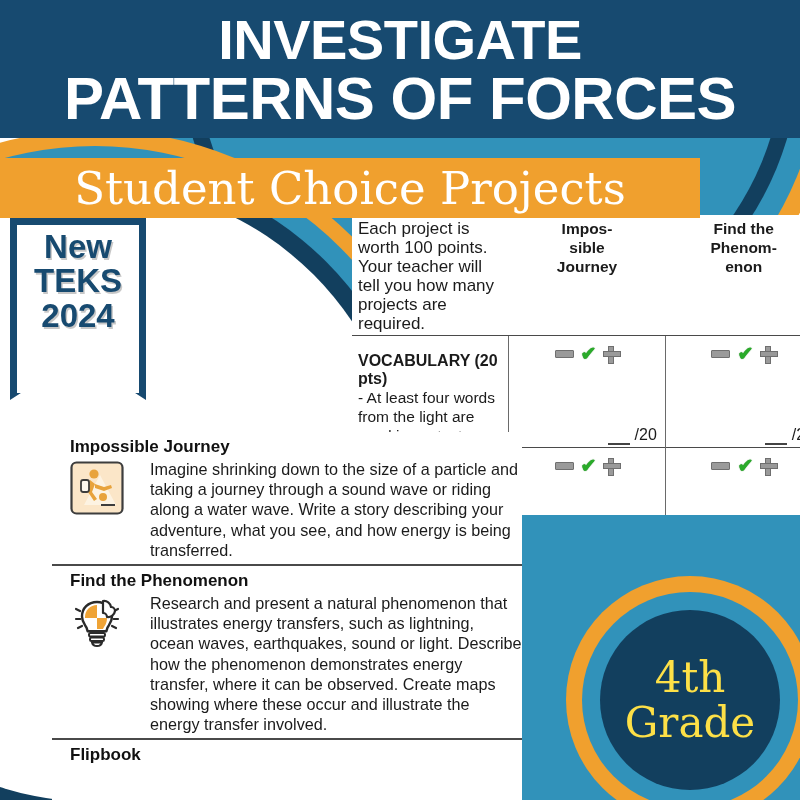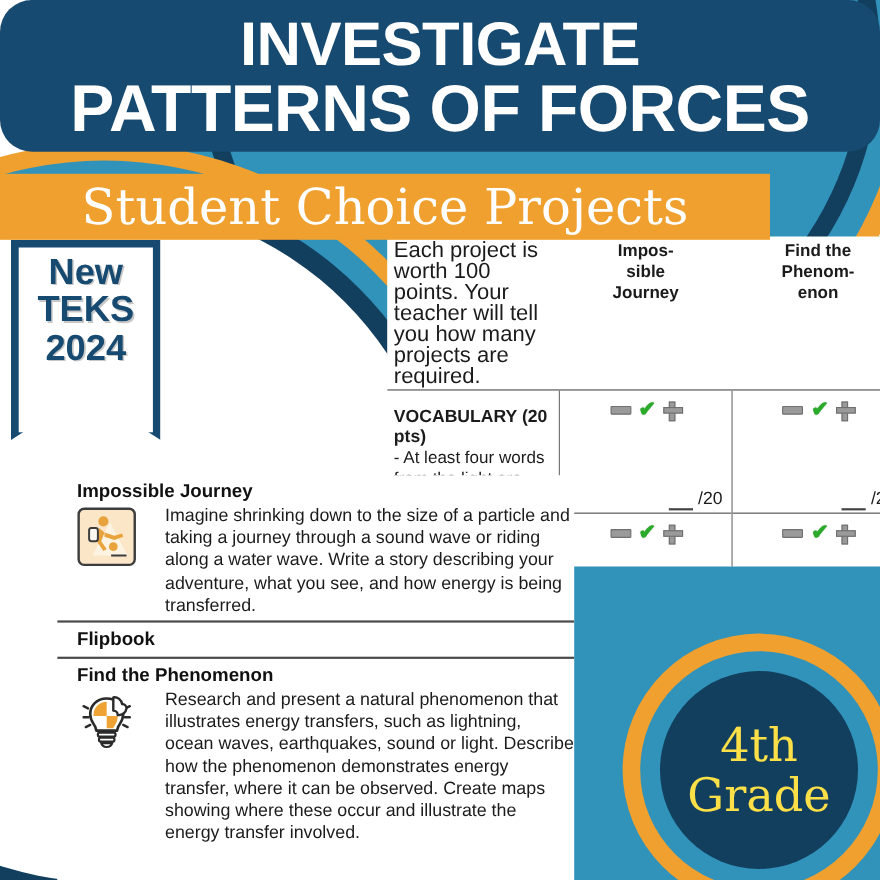--- a/index.html
+++ b/index.html
@@ -30,21 +30,21 @@
   .ring-o3{left:566px;top:576px;width:248px;height:248px;background:#f0a02e;}
   .ring-t4{left:582px;top:592px;width:216px;height:216px;background:#3192ba;}
 
   
   .doc{position:absolute;background:#ffffff;overflow:hidden;}
 
   
   .doc-rubric{left:352px;top:215px;width:470px;height:300px;}
   .rubric-tbl{width:470px;border-collapse:collapse;table-layout:fixed;}
   .rubric-tbl td{vertical-align:top;padding:4px 6px 2px 6px;color:#1b1b1b;}
-  .rb-intro{font-size:20px;line-height:19px;}
+  .rb-intro{font-size:17px;line-height:19px;}
   .rb-head{font-weight:bold;font-size:15.5px;line-height:19px;text-align:center;padding-top:2px;}
   .rb-crit{border-top:1.6px solid #4a4a4a;height:86px;position:relative;}
   .rb-crit .t{font-weight:bold;font-size:16px;margin-top:12px;}
   .rb-crit .d{font-size:15.5px;line-height:19px;}
   .rb-cell{border-top:1.6px solid #4a4a4a;border-left:1.6px solid #6a6a6a;width:96px;
            position:relative;height:86px;}
   .marks{display:flex;justify-content:center;align-items:center;gap:7px;padding-top:4px;}
   .m-minus{width:17px;height:6px;background:#9a9a9a;border:1.2px solid #6f6f6f;border-radius:1px;}
   .m-check{color:#2aab2a;font-size:19px;font-weight:bold;line-height:1;
            text-shadow:0 0 1px #1e7a1e;}
@@ -58,21 +58,21 @@
   
   .doc-projects{left:52px;top:432px;width:470px;height:368px;padding:0;}
   .proj{position:relative;padding:2px 0 4px 0;}
   .proj + .proj{border-top:2.2px solid #4a4a4a;}
   .proj h3{margin:3px 0 2px 18px;font-size:17px;font-weight:bold;color:#111;}
   .proj-body{display:flex;gap:26px;padding-left:18px;}
   .proj-ico{width:54px;min-width:54px;height:54px;margin-top:2px;}
   .proj-txt{font-size:16.2px;line-height:20.2px;color:#1b1b1b;}
 
   
-  .hdr{position:absolute;left:0;top:0;width:800px;height:138px;background:#174a70;border-radius:29px;}
+  .hdr{position:absolute;left:0;top:0;width:800px;height:138px;background:#174a70;}
   .hdr h1{
     margin:0;color:#fff;text-align:center;font-weight:bold;
     font-family:"Liberation Sans", sans-serif;
     letter-spacing:-0.5px;line-height:0.97;
   }
   .hdr .l1{font-size:56px;padding-top:13px;}
   .hdr .l2{font-size:60px;padding-top:3px;}
   .sub{position:absolute;left:0;top:158px;width:700px;height:60px;background:#f0a02e;
        display:flex;align-items:center;justify-content:center;}
   .sub span{color:#fff;font-size:45px;font-family:"DejaVu Serif", serif;letter-spacing:0px;}
@@ -195,41 +195,41 @@
             <rect x="11" y="19" width="8" height="12" rx="2.2" fill="#fdf8ef" stroke="#3d3d3d" stroke-width="1.8"></rect>
             <circle cx="33" cy="36" r="4" fill="#e8a33c"></circle>
             <path d="M31 44 h14" stroke="#3d3d3d" stroke-width="2" fill="none"></path>
           </svg>
         </span>
         <span class="proj-txt">Imagine shrinking down to the size of a particle and taking a journey through a sound wave or riding along a water wave. Write a story describing your adventure, what you see, and how energy is being transferred.</span>
       </div>
     </div>
 
     <div class="proj">
-      <h3>Flipbook</h3>
-    </div>
-
-    <div class="proj">
       <h3>Find the Phenomenon</h3>
       <div class="proj-body">
         <span class="proj-ico">
           <svg viewBox="0 0 54 54" width="54" height="54">
             <path d="M27 7 c-9 0 -15 6.4 -15 14.4 0 5.6 3.2 8.4 4.6 11.4 l1 3.4 h18.8 l1 -3.4 c1.4 -3 4.6 -5.8 4.6 -11.4 C42 13.4 36 7 27 7 z" fill="#ffffff" stroke="#2a2a2a" stroke-width="2.4" stroke-linejoin="round"></path>
             <path d="M15 22 c0 -7 5.4 -12 12 -12 v13 h-12 z" fill="#efa335"></path>
             <path d="M27 23 h10 c0 6 -2.6 8 -4 11 h-6 z" fill="#efa335"></path>
             <rect x="19" y="38" width="16" height="3.6" rx="1.4" fill="#ffffff" stroke="#2a2a2a" stroke-width="2"></rect>
             <rect x="20" y="42.5" width="14" height="3.6" rx="1.4" fill="#ffffff" stroke="#2a2a2a" stroke-width="2"></rect>
             <path d="M22 47.5 h10 c-0.6 2.6 -3 3.6 -5 3.6 s-4.4 -1 -5 -3.6 z" fill="#ffffff" stroke="#2a2a2a" stroke-width="2"></path>
             <path d="M6 14 l4 2 M6 24 l4.4 0 M8 33 l4 -2 M48 14 l-4 2 M48 24 l-4.4 0 M46 33 l-4 -2" stroke="#2a2a2a" stroke-width="2.2" stroke-linecap="round" fill="none"></path>
             <path d="M33 6 a7 7 0 0 1 8 6 a4 4 0 0 1 4 4 a7 7 0 0 1 -8 6 a4 4 0 0 0 -4 -4 z" fill="#ffffff" stroke="#2a2a2a" stroke-width="2.2" stroke-linejoin="round"></path>
           </svg>
         </span>
         <span class="proj-txt">Research and present a natural phenomenon that illustrates energy transfers, such as lightning, ocean waves, earthquakes, sound or light. Describe how the phenomenon demonstrates energy transfer, where it can be observed. Create maps showing where these occur and illustrate the energy transfer involved.</span>
       </div>
     </div>
+
+    <div class="proj">
+      <h3>Flipbook</h3>
+    </div>
   </div>
 
   <div class="hdr">
     <h1>
       <div class="l1">INVESTIGATE</div>
       <div class="l2">PATTERNS OF FORCES</div>
     </h1>
   </div>
   <div class="sub">
     <span>Student Choice Projects</span>

